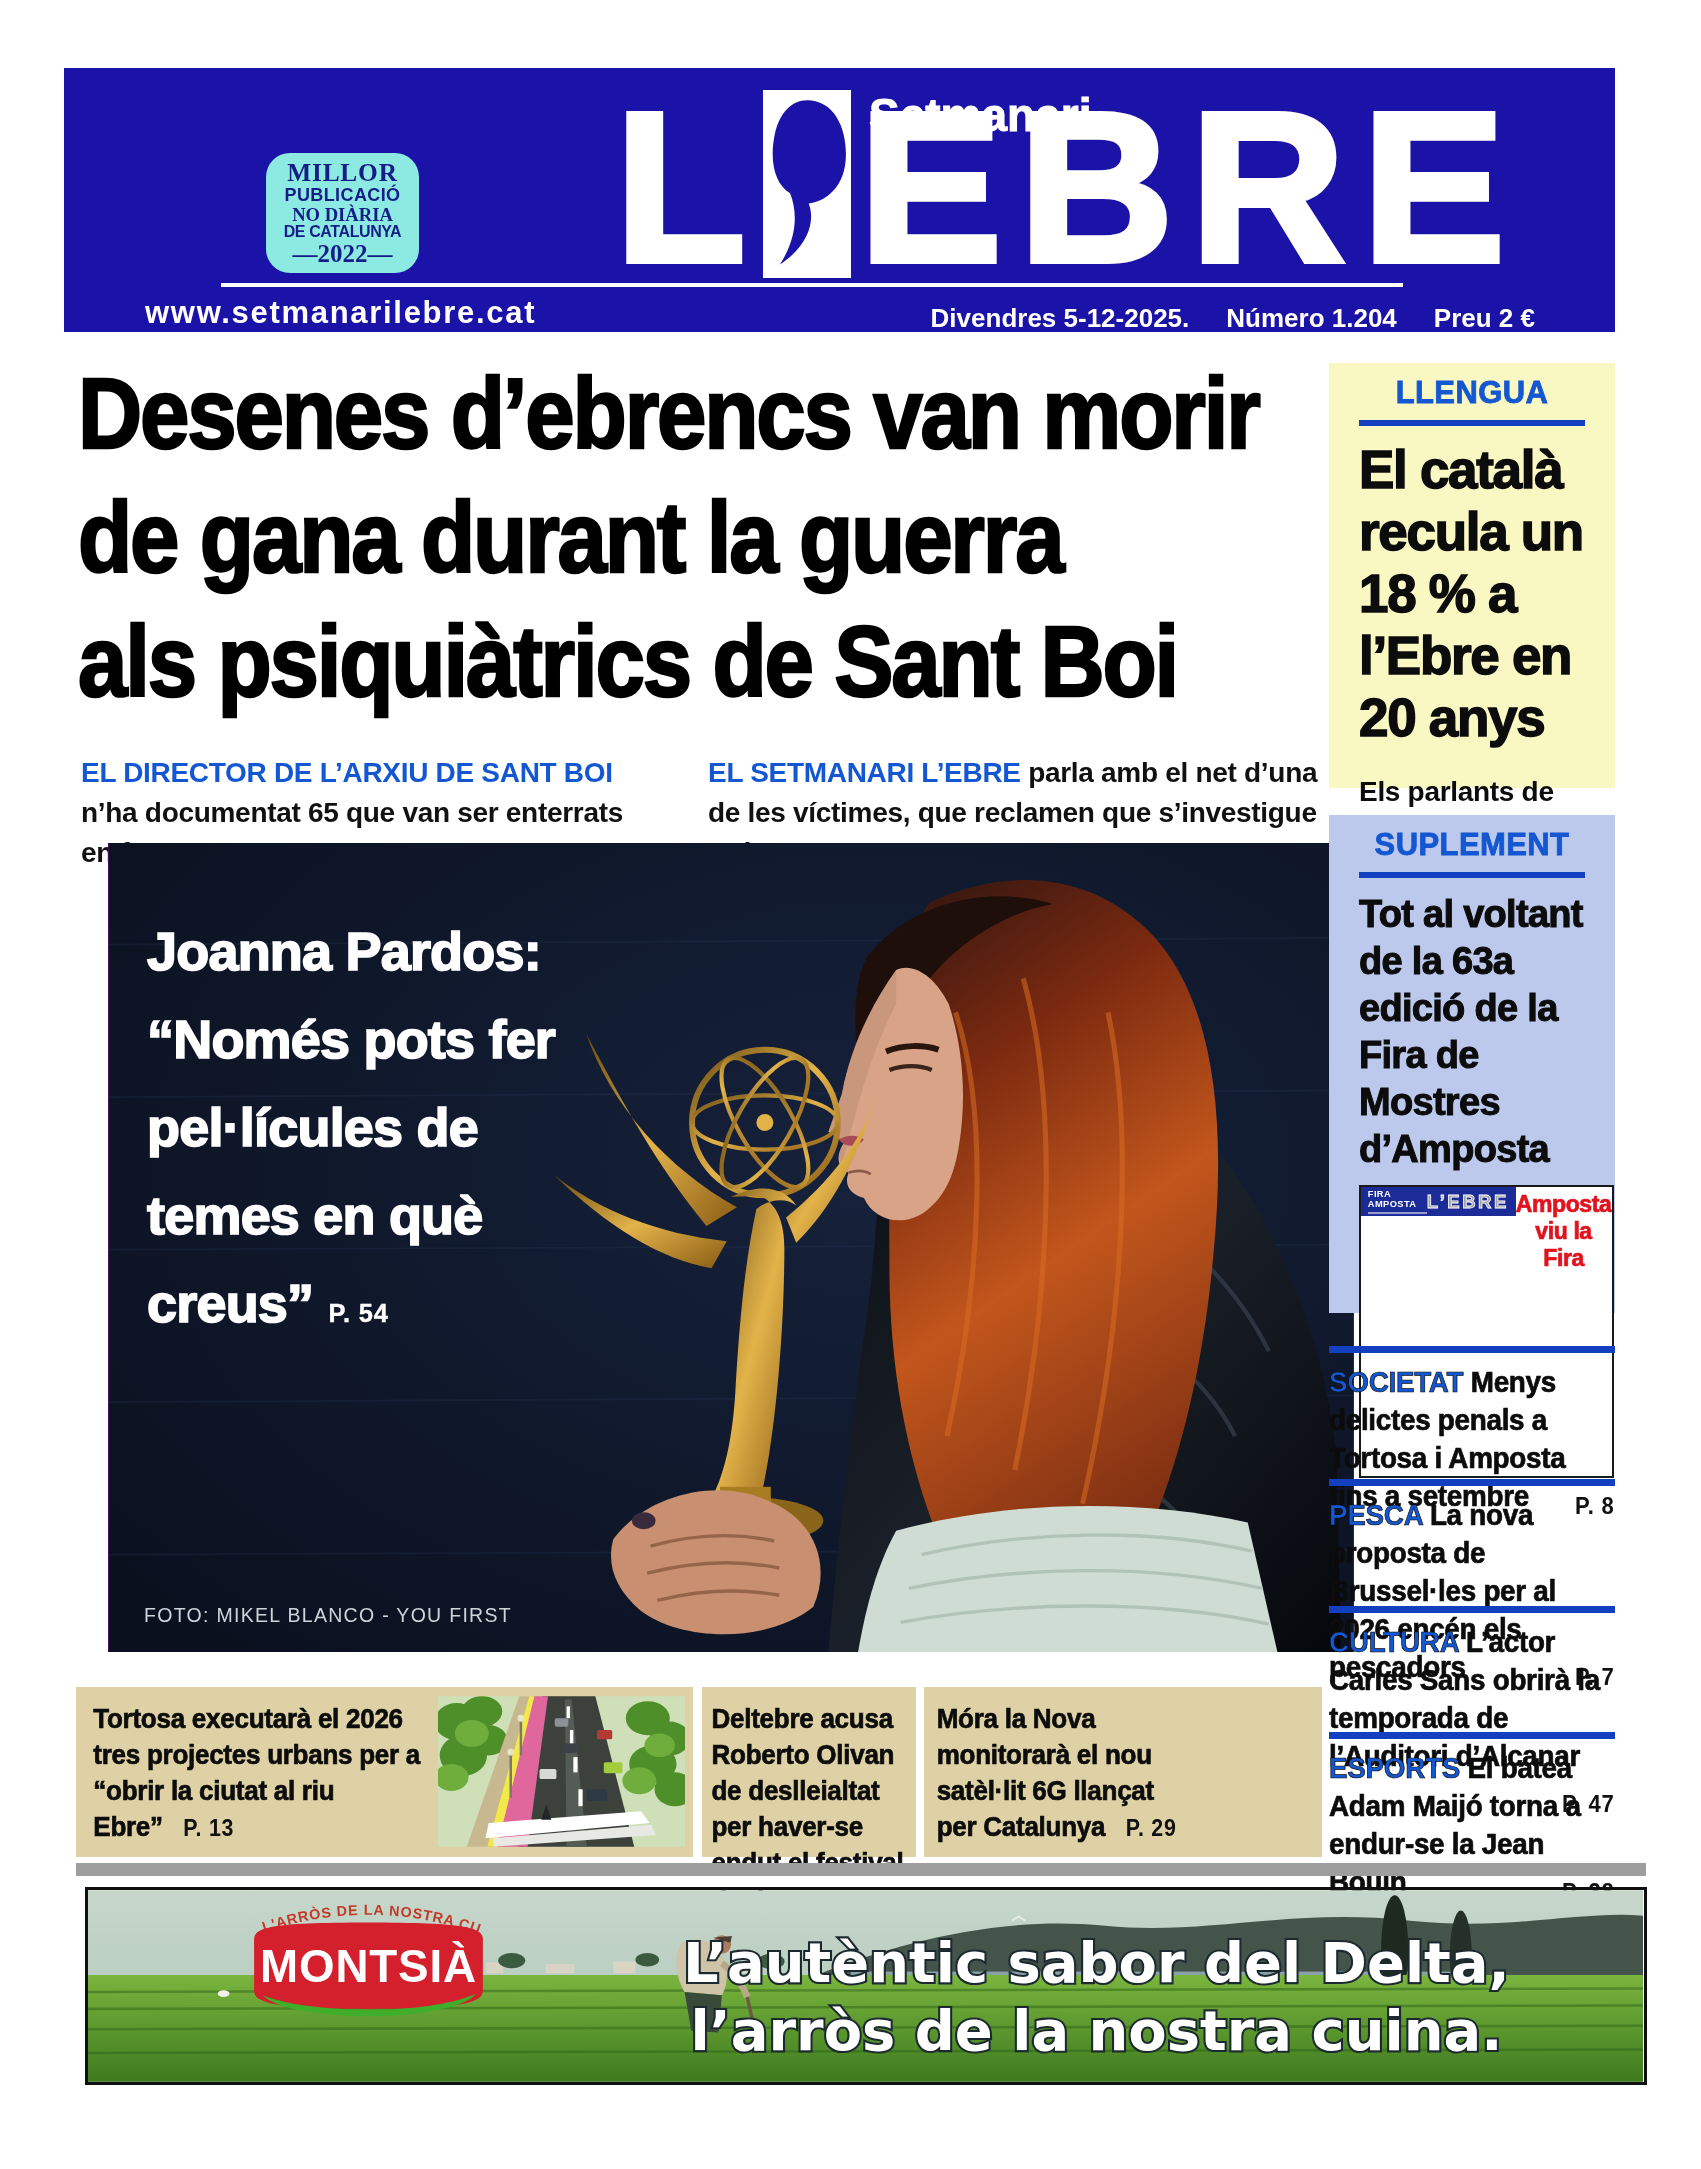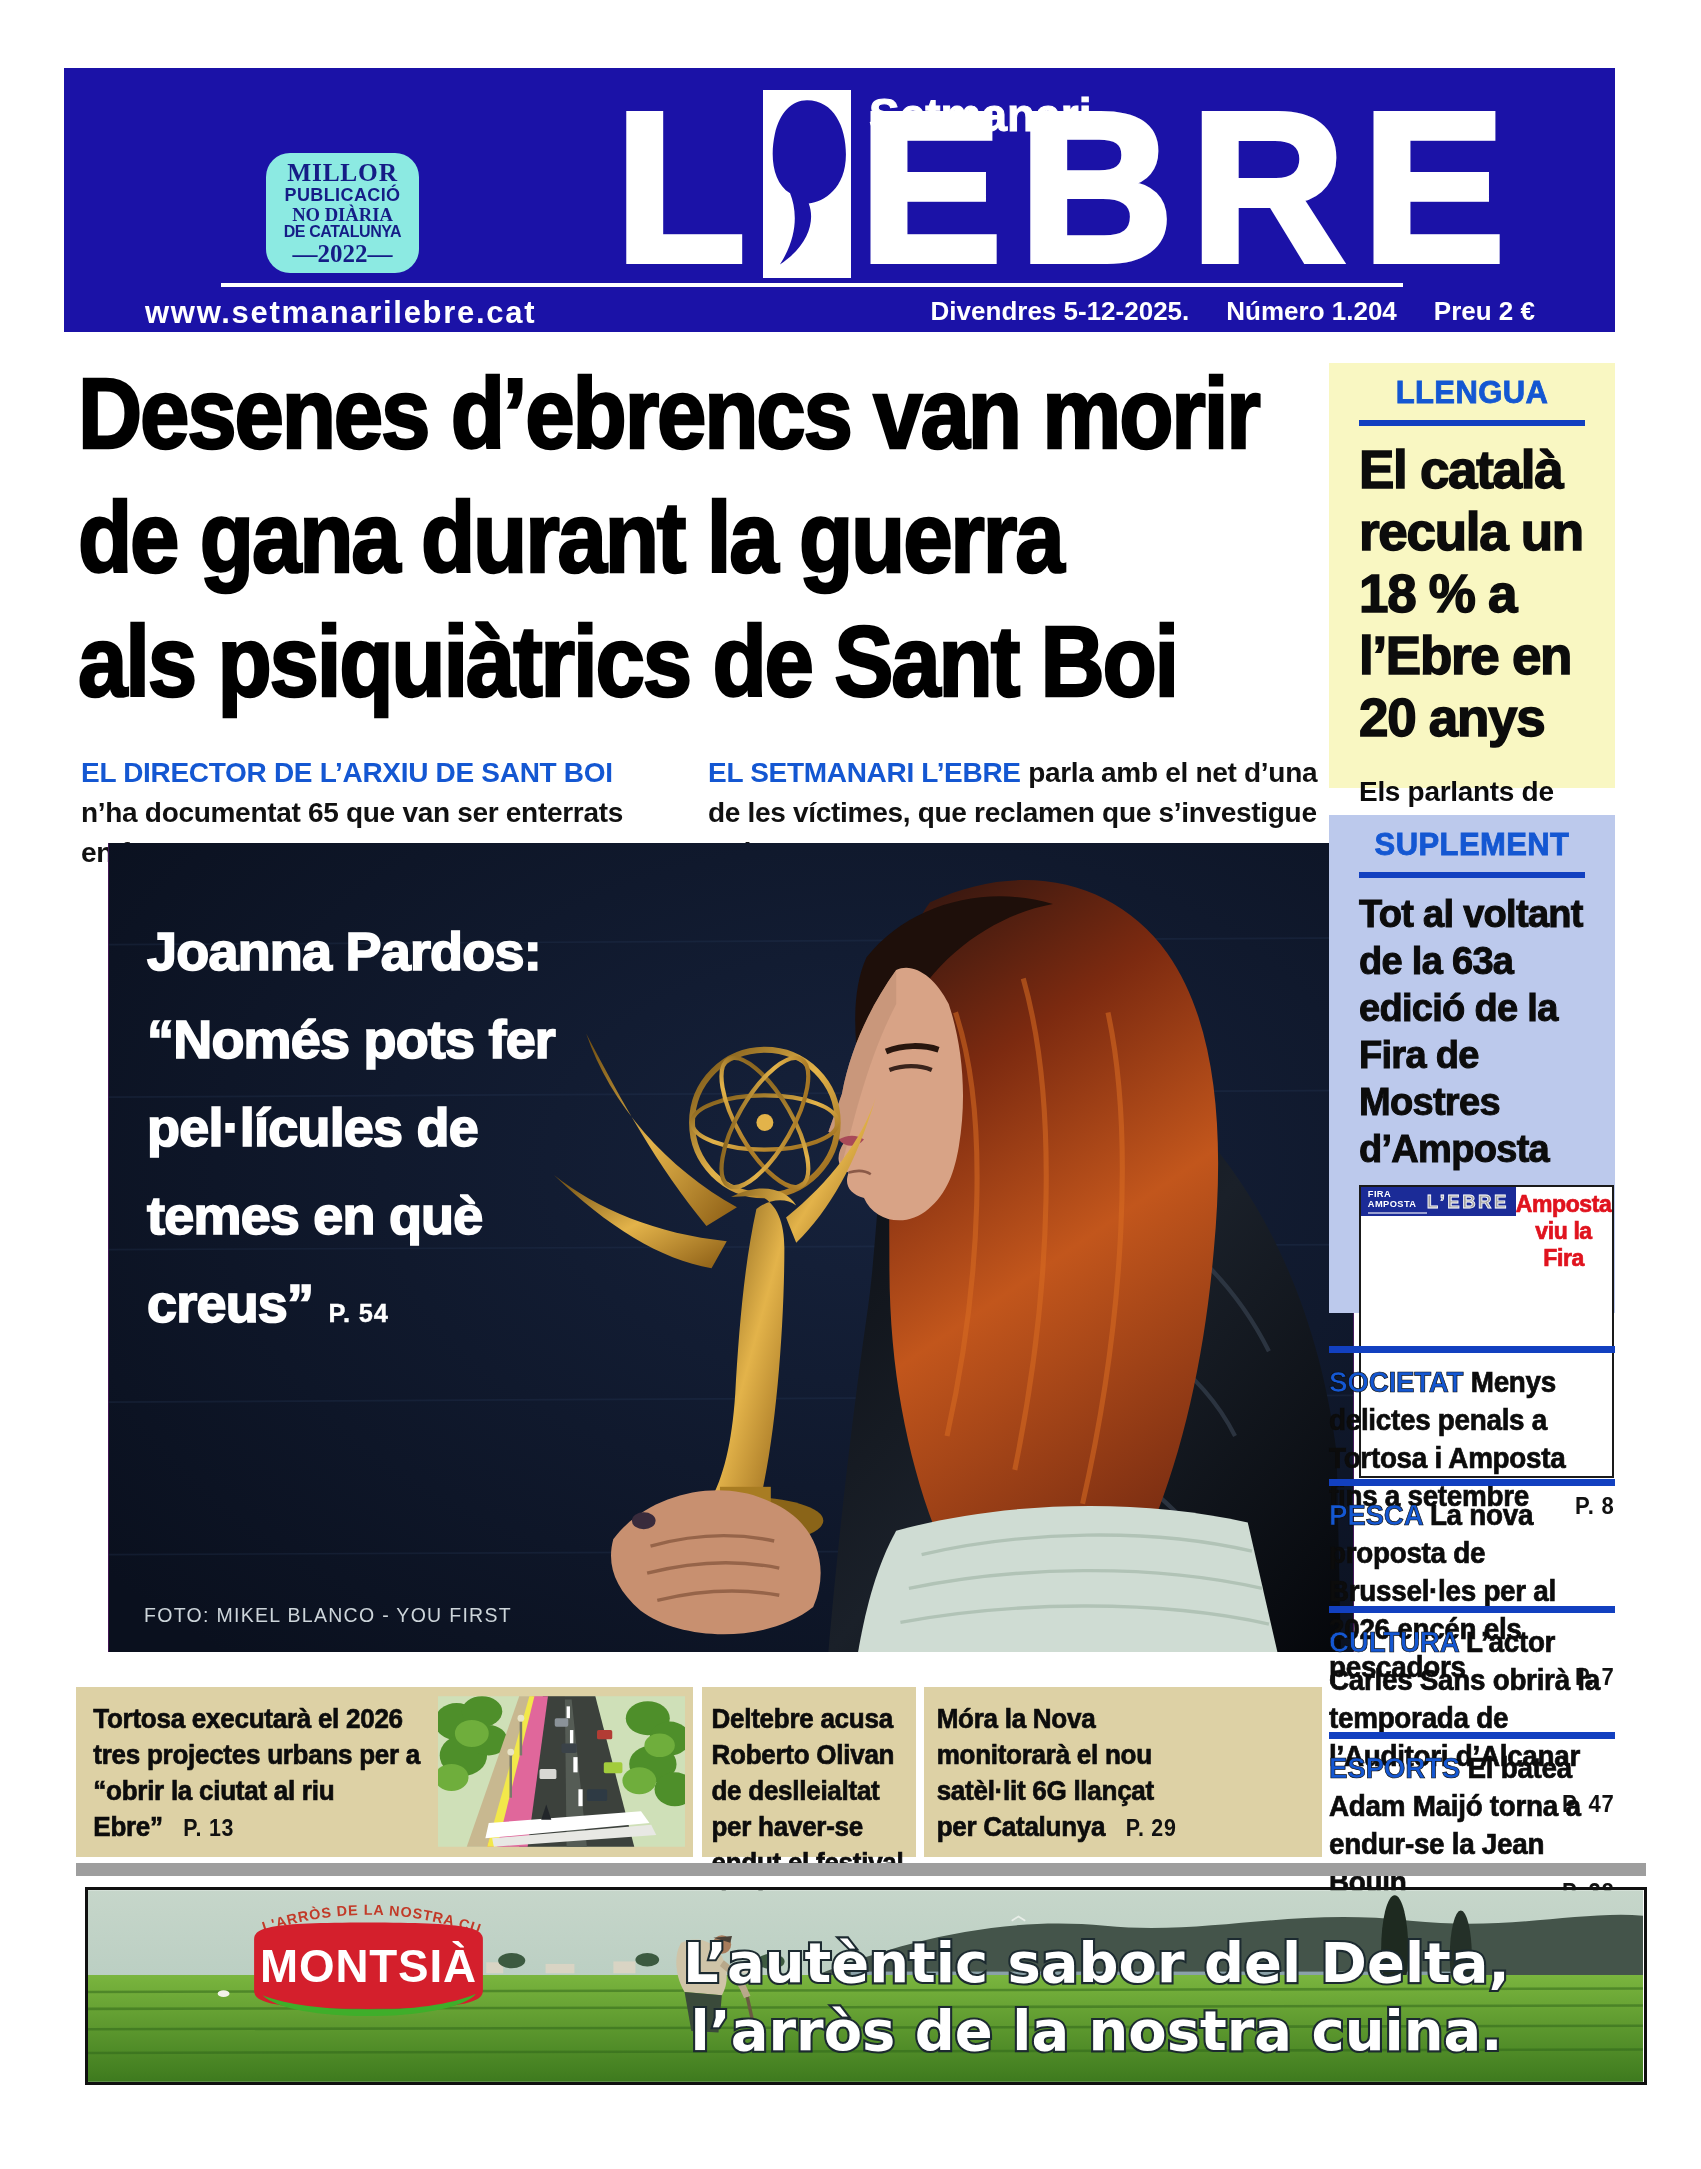--- a/index.html
+++ b/index.html
@@ -20,21 +20,21 @@
   .logo-l,.logo-rest{color:#fff;font-weight:700;font-size:214px;line-height:197px;
         -webkit-text-stroke:6px #fff;letter-spacing:5.1px;}
   .logo-rest{letter-spacing:17px;}
   .apos{width:88px;height:188px;background:#fff;margin:0 8.5px 6.8px 12px;display:block;}
   .setmanari{position:absolute;left:254px;top:10px;color:#fff;font-weight:700;font-size:46px;
         -webkit-text-stroke:1px #fff;}
   .mast-rule{position:absolute;left:157px;top:215px;width:1182px;height:4.2px;background:#fff;}
   .mast-bottom{position:absolute;left:81px;top:227px;width:1390px;display:flex;justify-content:space-between;
         color:#fff;font-weight:700;}
   .mast-web{font-size:31px;letter-spacing:1.7px;}
-  .mast-date{font-size:26px;display:flex;gap:37px;margin-top:1px;}
+  .mast-date{font-size:26px;display:flex;gap:37px;margin-top:8px;}
 
   
   .headline{position:absolute;left:78px;top:351px;width:1424px;transform:scaleX(.88);transform-origin:0 0;
         color:#000;font-weight:700;font-size:101px;line-height:124px;letter-spacing:-2.5px;
         -webkit-text-stroke:2.5px #000;}
   .subheads{position:absolute;left:81px;top:725px;width:1246px;display:flex;gap:68px;}
   .subhead{font-size:28px;font-weight:700;color:#111;line-height:1.42;letter-spacing:-0.3px;}
   .subhead.left{width:559px;}
   .subhead.right{width:619px;}
   .kicker{color:#1457d2;}

